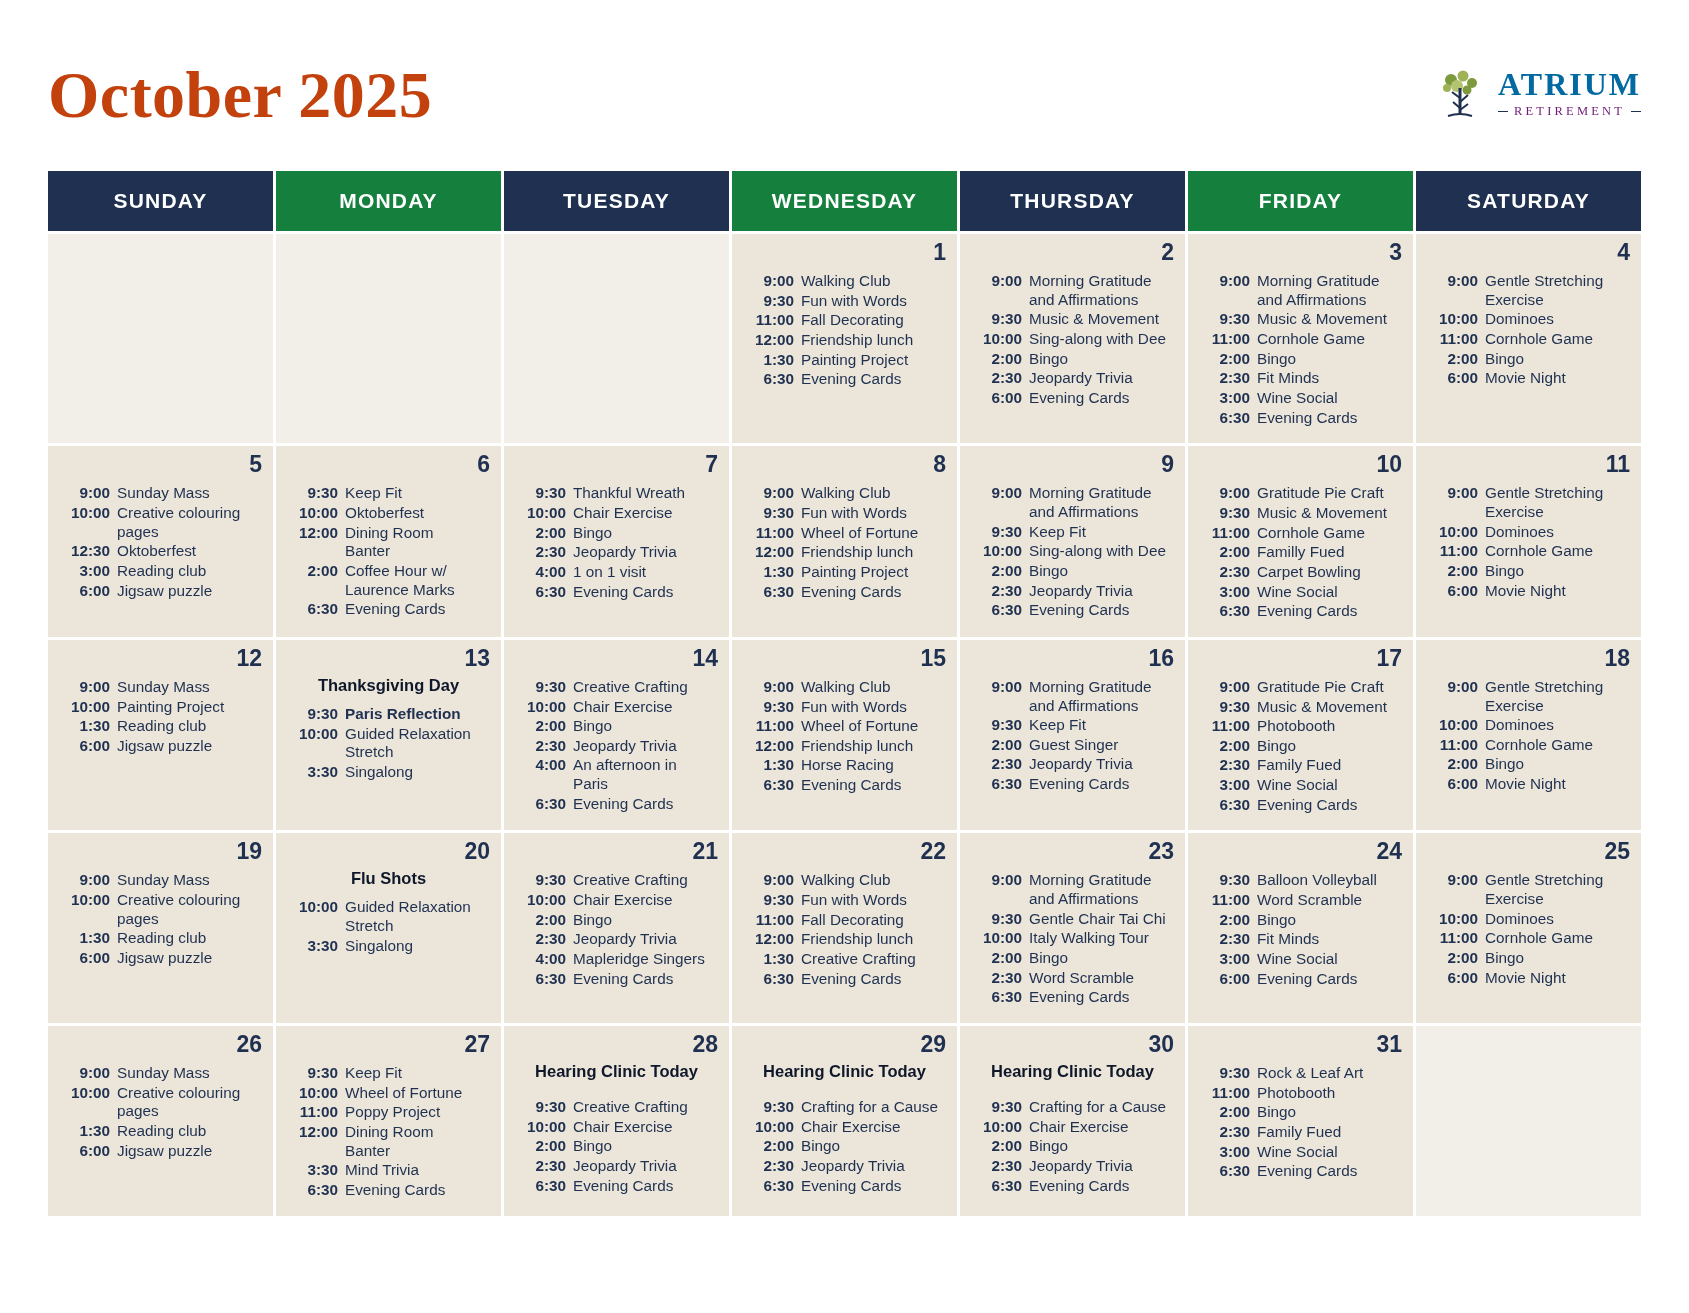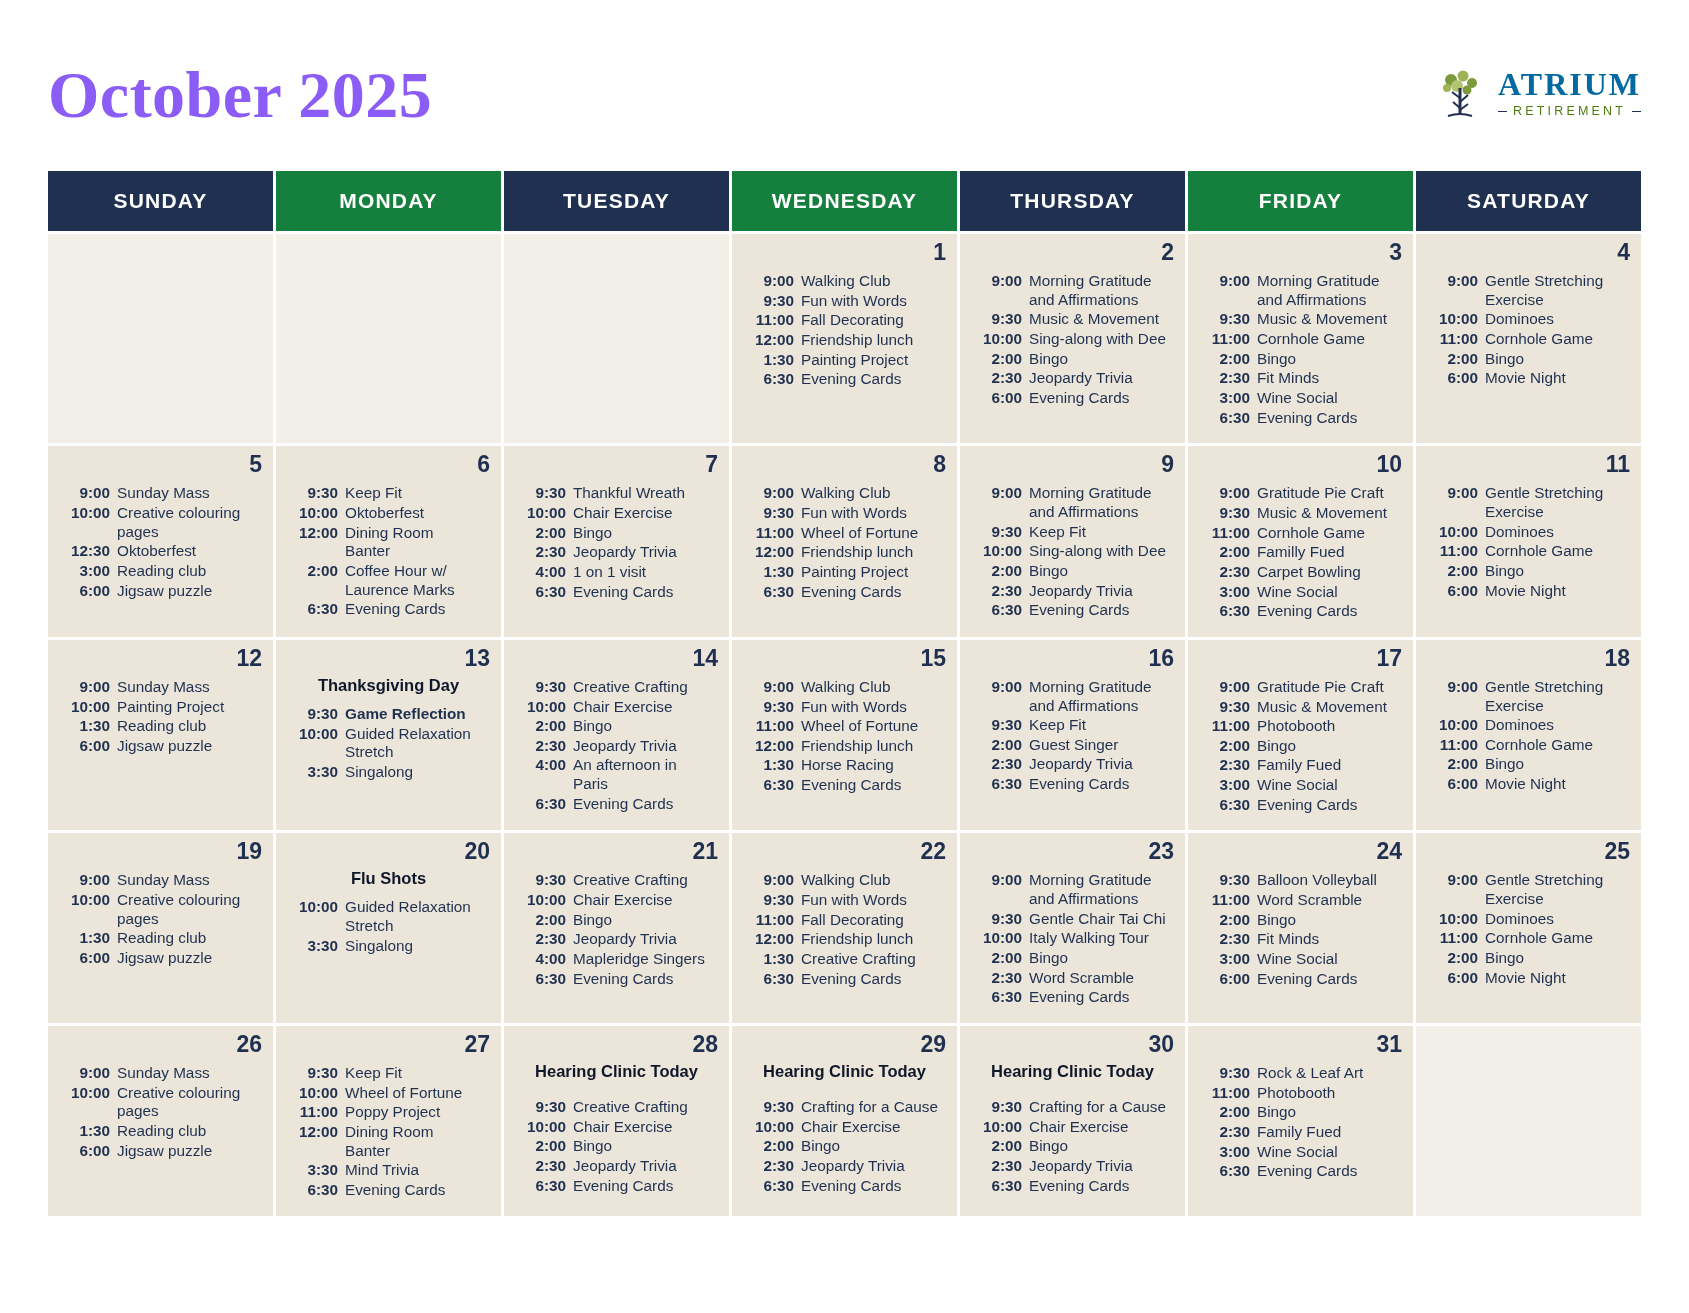--- a/index.html
+++ b/index.html
@@ -27,21 +27,21 @@
     align-items: center;
     justify-content: space-between;
     height: 168px;
     padding: 0 3px;
     box-sizing: border-box;
   }
   .month-title {
     font-family: "Liberation Serif", serif;
     font-size: 66px;
     font-weight: bold;
-    color: #8b5cf6;
+    color: #c2410c;
     letter-spacing: 0.5px;
     margin: 0;
     padding-top: 22px;
   }
   .brand {
     display: flex;
     align-items: center;
     gap: 12px;
     padding-top: 18px;
   }
@@ -68,24 +68,24 @@
     align-items: center;
     gap: 6px;
     margin-top: 4px;
   }
   .brand-sub .rule {
     flex: 1;
     height: 1px;
     background: #1f3050;
   }
   .brand-sub span.txt {
-    font-family: Liberation Sans, sans-serif;
+    font-family: Liberation Serif, serif;
     font-size: 12.5px;
     letter-spacing: 3.2px;
-    color: #4d7c0f;
+    color: #701a75;
   }
   
   .calendar {
     width: 100%;
     border-collapse: separate;
     border-spacing: 3px;
     table-layout: fixed;
   }
   .calendar th {
     height: 58px;
@@ -534,21 +534,21 @@
                 <span class="name">Jigsaw puzzle</span>
               </li>
             </ul>
           </td>
           <td>
             <div class="daynum">13</div>
             <div class="special">Thanksgiving Day</div>
             <ul class="events">
               <li class="event">
                 <span class="time">9:30</span>
-                <span class="name" style="font-weight: bold;">Game Reflection</span>
+                <span class="name" style="font-weight: bold;">Paris Reflection</span>
               </li>
               <li class="event">
                 <span class="time">10:00</span>
                 <span class="name">Guided Relaxation Stretch</span>
               </li>
               <li class="event">
                 <span class="time">3:30</span>
                 <span class="name">Singalong</span>
               </li>
             </ul>

